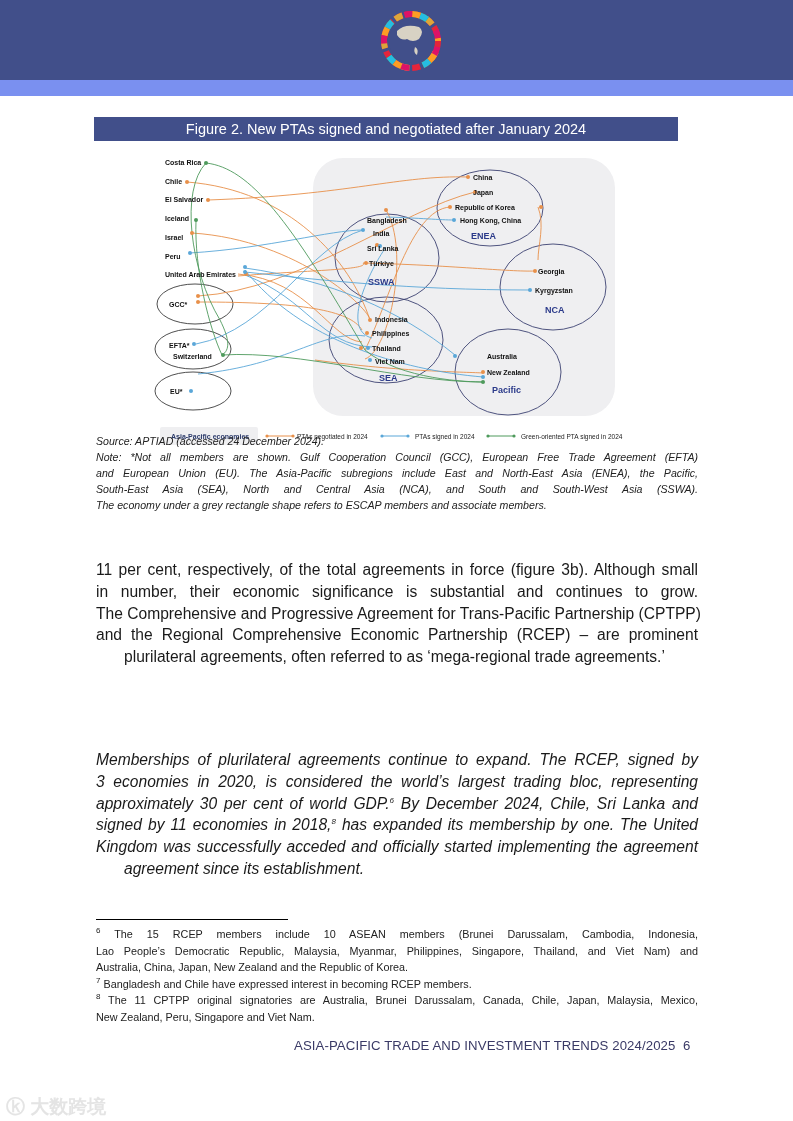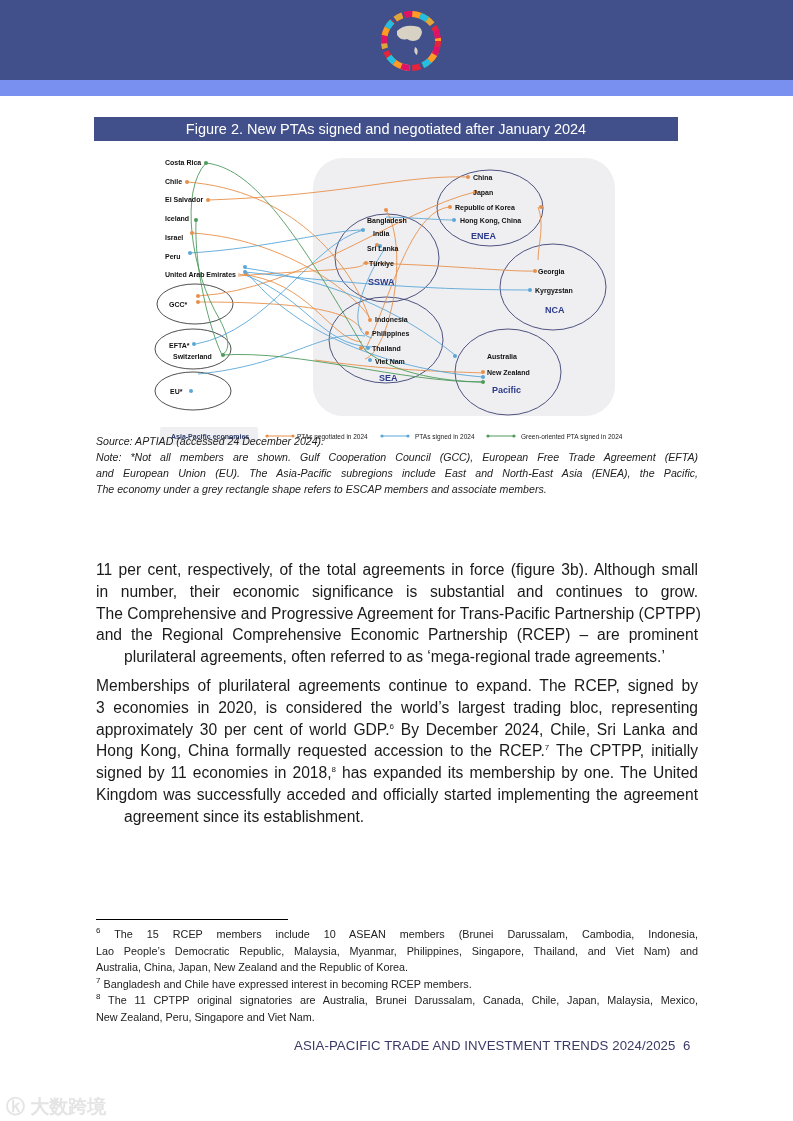--- a/index.html
+++ b/index.html
@@ -9,21 +9,21 @@
   .logo { position:absolute; left:379px; top:9px; width:64px; height:64px; }
   .fig-title { position:absolute; left:94px; top:117px; width:584px; height:24px; background:#414f8a; color:#fff; font-size:14.5px; text-align:center; line-height:24px; }
   .diagram { position:absolute; left:150px; top:150px; width:500px; height:300px; }
   .source { position:absolute; left:96px; top:433px; width:602px; font-size:10.6px; font-style:italic; line-height:16px; color:#222; }
   .source .just { text-align:justify; text-align-last:justify; }
   .source .last { text-align:left; }
   .para { position:absolute; left:96px; width:602px; font-size:15.6px; line-height:21.8px; color:#1a1a1a; }
   .para .ln { display:block; text-align:justify; text-align-last:justify; white-space:nowrap; }
   .para .ln.end { text-align-last:left;margin-left:28px; }
   .p1 { top:559px; }
-  .p2 { top:675px; }
+  .p2 { top:749px;font-style:italic; }
   sup { font-size:8px; vertical-align:super; line-height:0; }
   .fn-rule { position:absolute; left:96px; top:919px; width:192px; height:1px; background:#000; }
   .footnotes { position:absolute; left:96px; top:926px; width:602px; font-size:10.8px; line-height:16.5px; color:#222; }
   .footnotes .ln { display:block; text-align:justify; text-align-last:justify; white-space:nowrap; }
   .footnotes .ln.end { text-align-last:left; }
   .running-footer { position:absolute; left:294px; top:1038px; font-size:13.2px; color:#3a3a66; letter-spacing:0.1px; }
   .watermark { position:absolute; left:6px; top:1094px; font-size:19px; color:#e4e4e4; font-weight:bold; }
   .dlabel { font-family:"Liberation Sans", sans-serif; font-size:7px; font-weight:bold; fill:#111; }
   .rlabel { font-family:"Liberation Sans", sans-serif; font-size:9px; font-weight:bold; fill:#2b3a8a; }
   .leg { font-family:"Liberation Sans", sans-serif; font-size:6.5px; fill:#222; }
@@ -194,36 +194,36 @@
     <circle cx="338" cy="286" r="1.6" fill="#4e9a5c"></circle>
       <circle cx="364" cy="286" r="1.6" fill="#4e9a5c"></circle>
     <text class="leg" x="371" y="289">Green-oriented PTA signed in 2024</text>
   </g>
 </svg>
 
 <div class="source">
   <div class="last">Source: APTIAD (accessed 24 December 2024).</div>
   <div class="just">Note: *Not all members are shown. Gulf Cooperation Council (GCC), European Free Trade Agreement (EFTA)</div>
   <div class="just">and European Union (EU). The Asia-Pacific subregions include East and North-East Asia (ENEA), the Pacific,</div>
+  <div class="just">South-East Asia (SEA), North and Central Asia (NCA), and South and South-West Asia (SSWA).</div>
   <div class="last">The economy under a grey rectangle shape refers to ESCAP members and associate members.</div>
 </div>
 
 <div class="para p1">
   <span class="ln">11 per cent, respectively, of the total agreements in force (figure 3b). Although small</span>
   <span class="ln">in number, their economic significance is substantial and continues to grow.</span>
   <span class="ln">The Comprehensive and Progressive Agreement for Trans-Pacific Partnership (CPTPP)</span>
   <span class="ln">and the Regional Comprehensive Economic Partnership (RCEP) – are prominent</span>
   <span class="ln end">plurilateral agreements, often referred to as ‘mega-regional trade agreements.’</span>
 </div>
 
 <div class="para p2">
   <span class="ln">Memberships of plurilateral agreements continue to expand. The RCEP, signed by</span>
   <span class="ln">3 economies in 2020, is considered the world’s largest trading bloc, representing</span>
   <span class="ln"><span>approximately 30 per cent of world GDP.</span><sup>6</sup><span> By December 2024, Chile, Sri Lanka and</span></span>
-  <span class="ln"><span>Hong Kong, China formally requested accession to the RCEP.</span><sup>7</sup><span> The CPTPP, initially</span></span>
   <span class="ln"><span>signed by 11 economies in 2018,</span><sup>8</sup><span> has expanded its membership by one. The United</span></span>
   <span class="ln">Kingdom was successfully acceded and officially started implementing the agreement</span>
   <span class="ln end">agreement since its establishment.</span>
 </div>
 
 <div class="fn-rule"></div>
 <div class="footnotes">
   <span class="ln"><sup>6</sup><span> The 15 RCEP members include 10 ASEAN members (Brunei Darussalam, Cambodia, Indonesia,</span></span>
   <span class="ln">Lao People’s Democratic Republic, Malaysia, Myanmar, Philippines, Singapore, Thailand, and Viet Nam) and</span>
   <span class="ln end">Australia, China, Japan, New Zealand and the Republic of Korea.</span>

